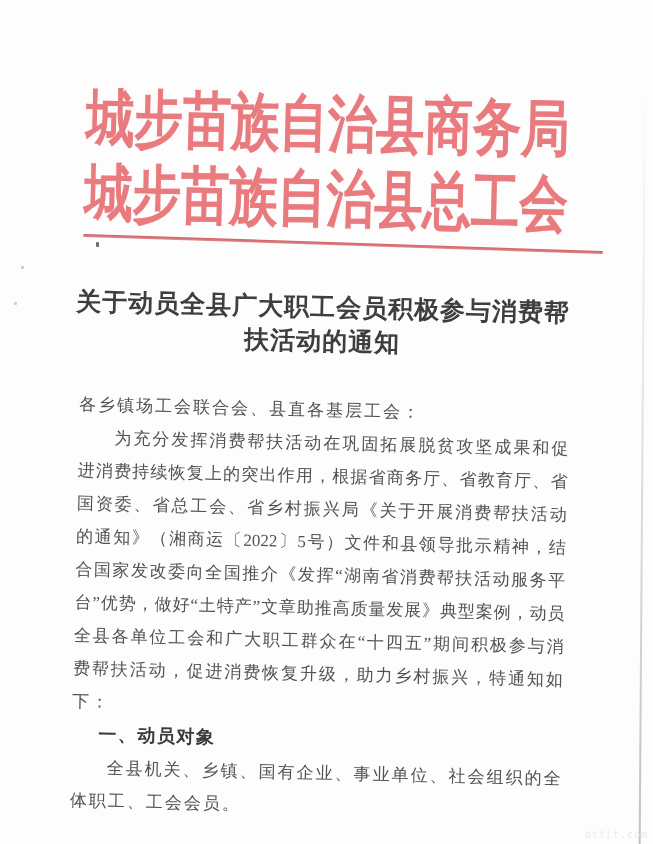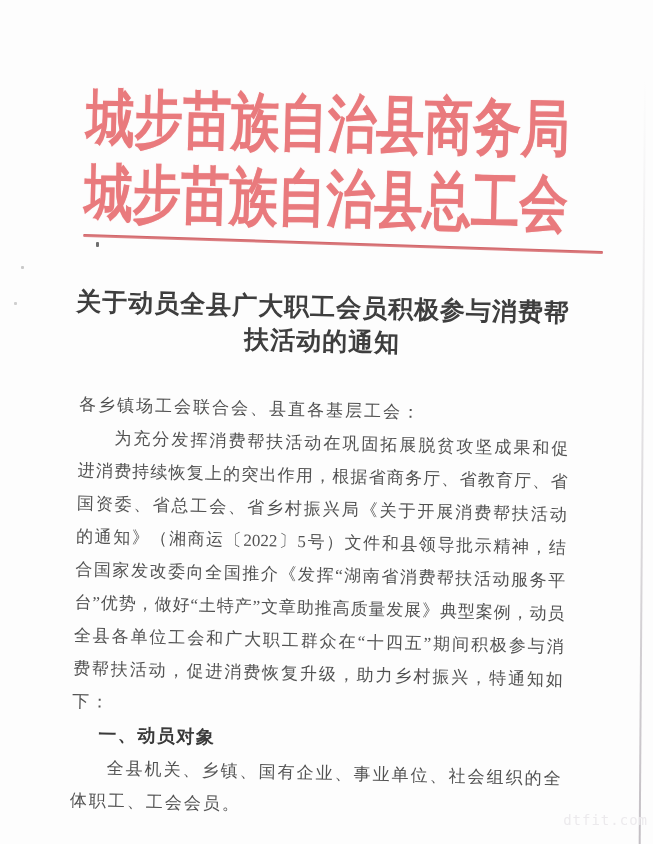--- a/index.html
+++ b/index.html
@@ -54,23 +54,23 @@
   .edge-line {
     position: absolute; top: 80px; bottom: 0; right: 7px; width: 2px;
     background: linear-gradient(to bottom, rgba(205,200,205,0), rgba(185,180,186,0.85));
     transform: rotate(0.4deg); transform-origin: top center;
   }
   .speck { position: absolute; background: #9a9a9a; border-radius: 1px; }
   .speck.s1 { left: 96px; top: 242px; width: 3px; height: 5px; background: #6f6f6f; }
   .speck.s2 { left: 21px; top: 266px; width: 3px; height: 3px; background: #c9c9c9; }
   .speck.s3 { left: 14px; top: 302px; width: 3px; height: 3px; background: #cfcfcf; }
   .watermark {
-    position: absolute; right: 5px; bottom: 16px;
+    position: absolute; right: 5px; bottom: 4px;
     font-family: "DejaVu Sans Mono", monospace;
-    font-size: 14px; letter-spacing: 1px; color: #eceaed;
+    font-size: 10px; letter-spacing: 1px; color: #eceaed;
   }
 </style>
 </head>
 <body>
 
 <div class="page">
   <div class="rotated">
 
     <div class="letterhead">
       <div class="rl"><span class="sq">城步苗族自治县商务局</span></div>

